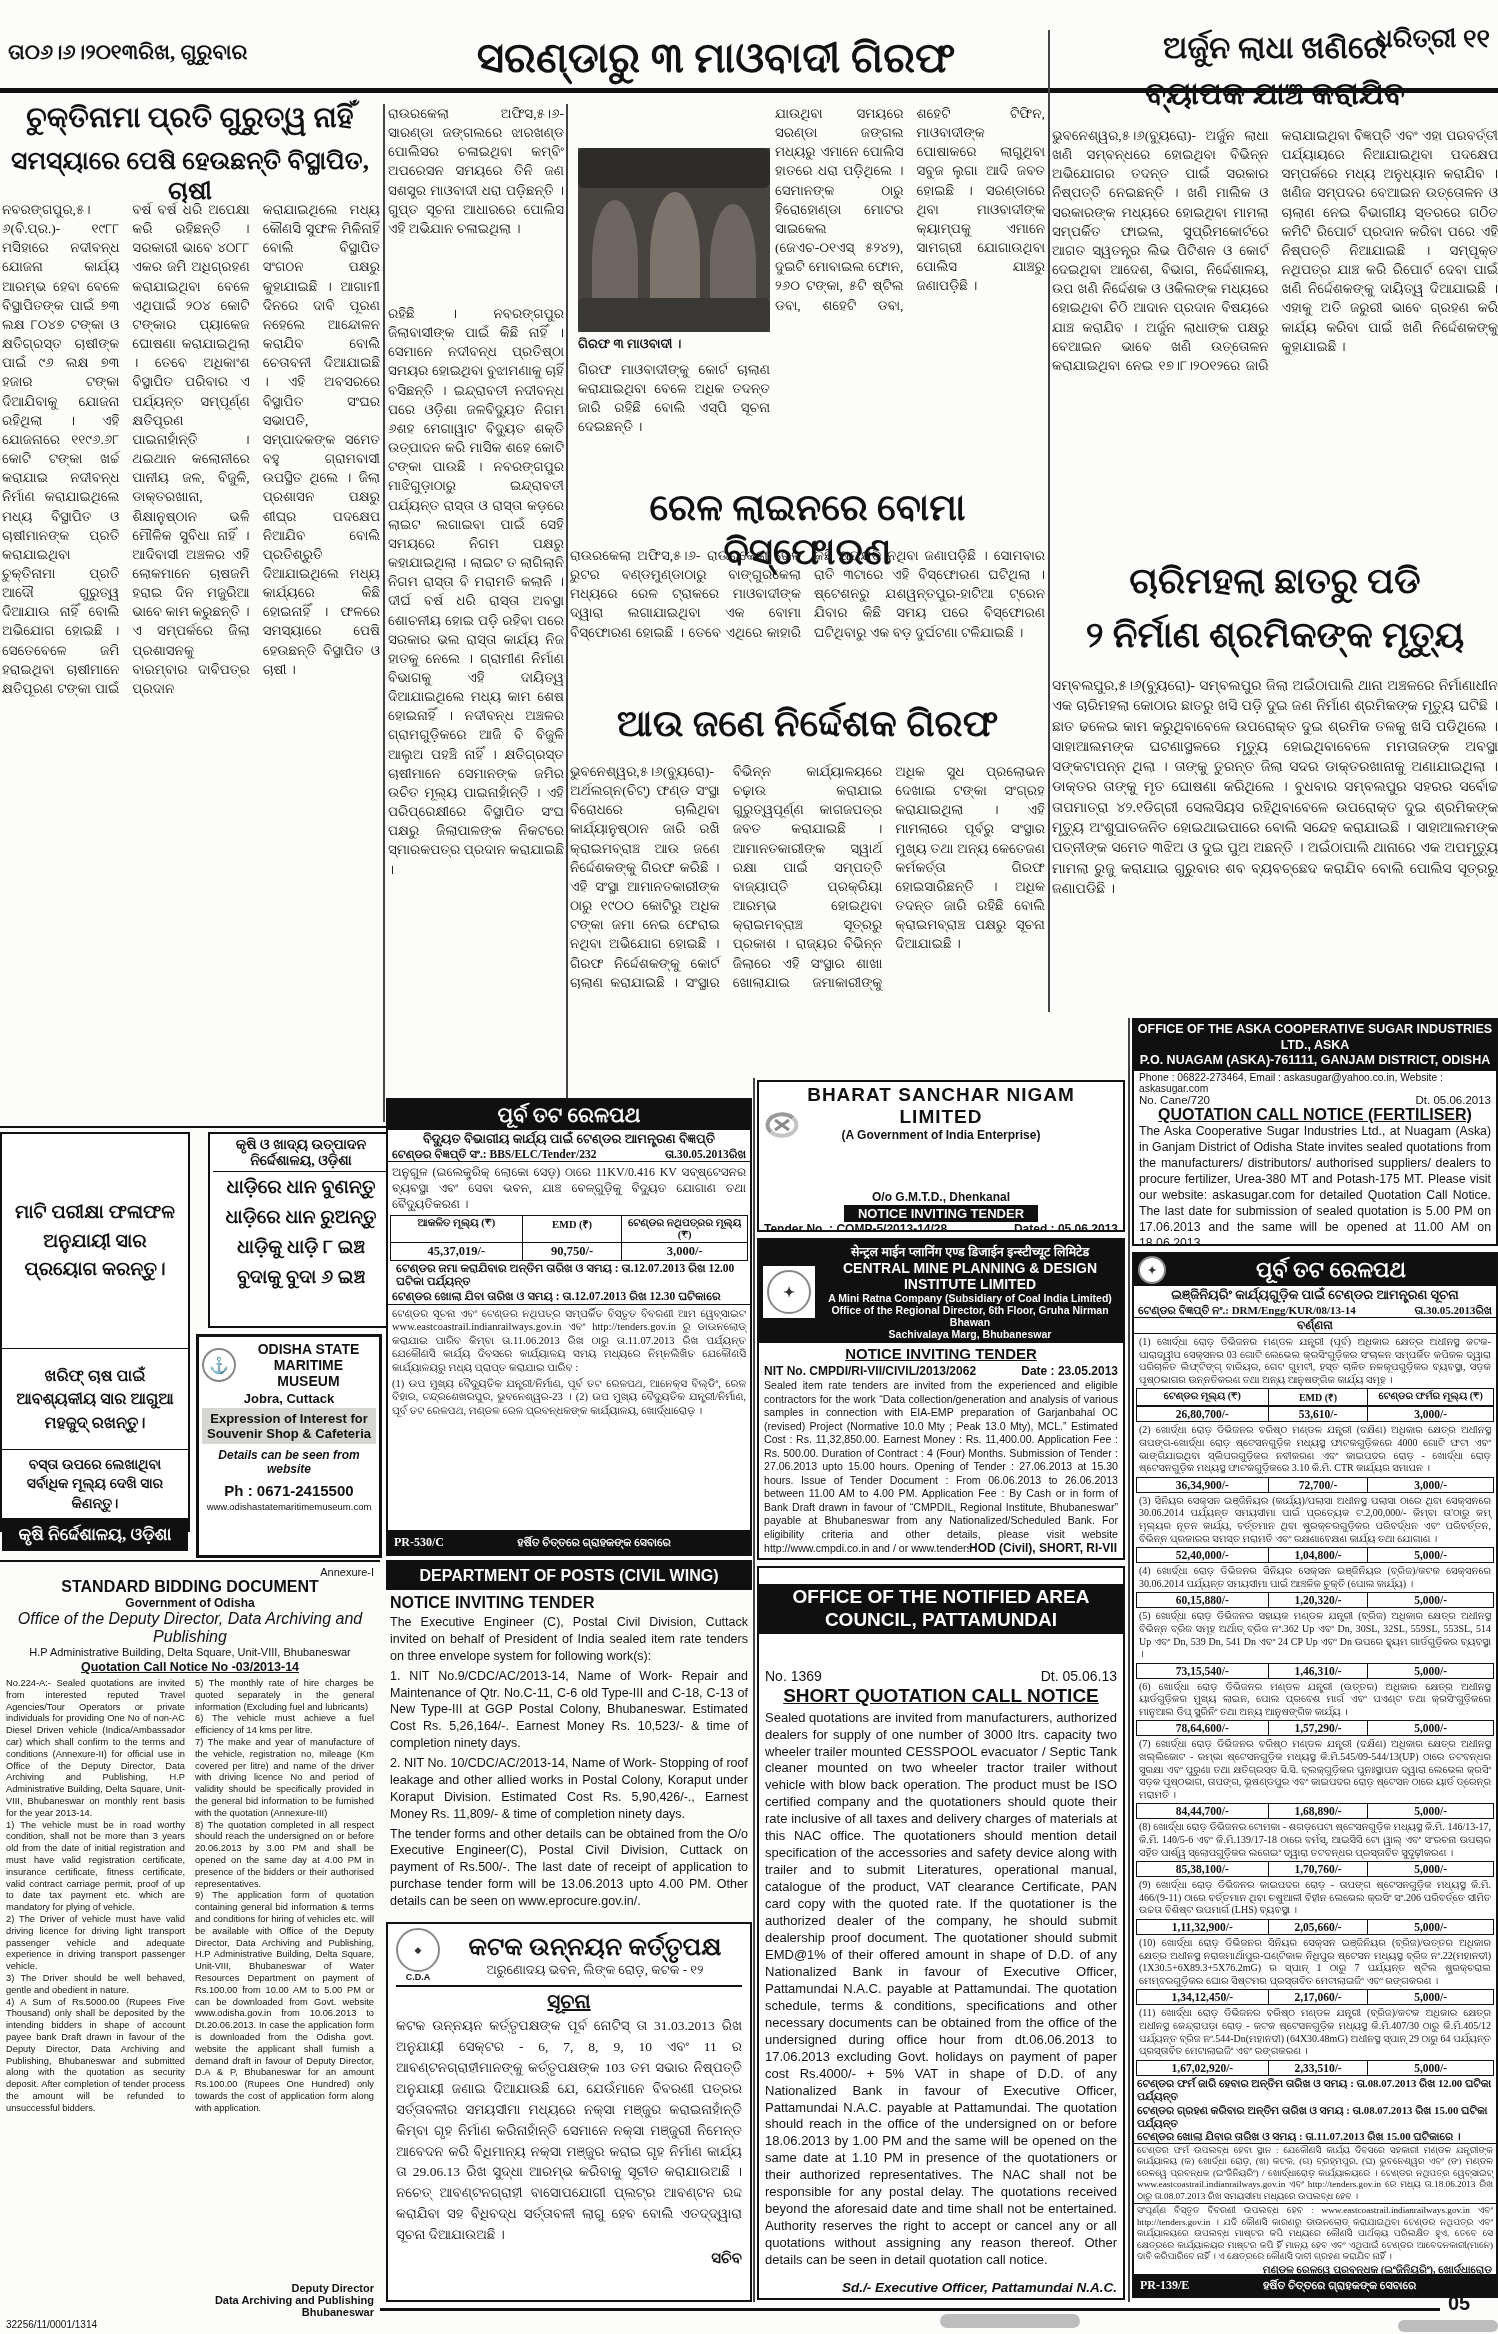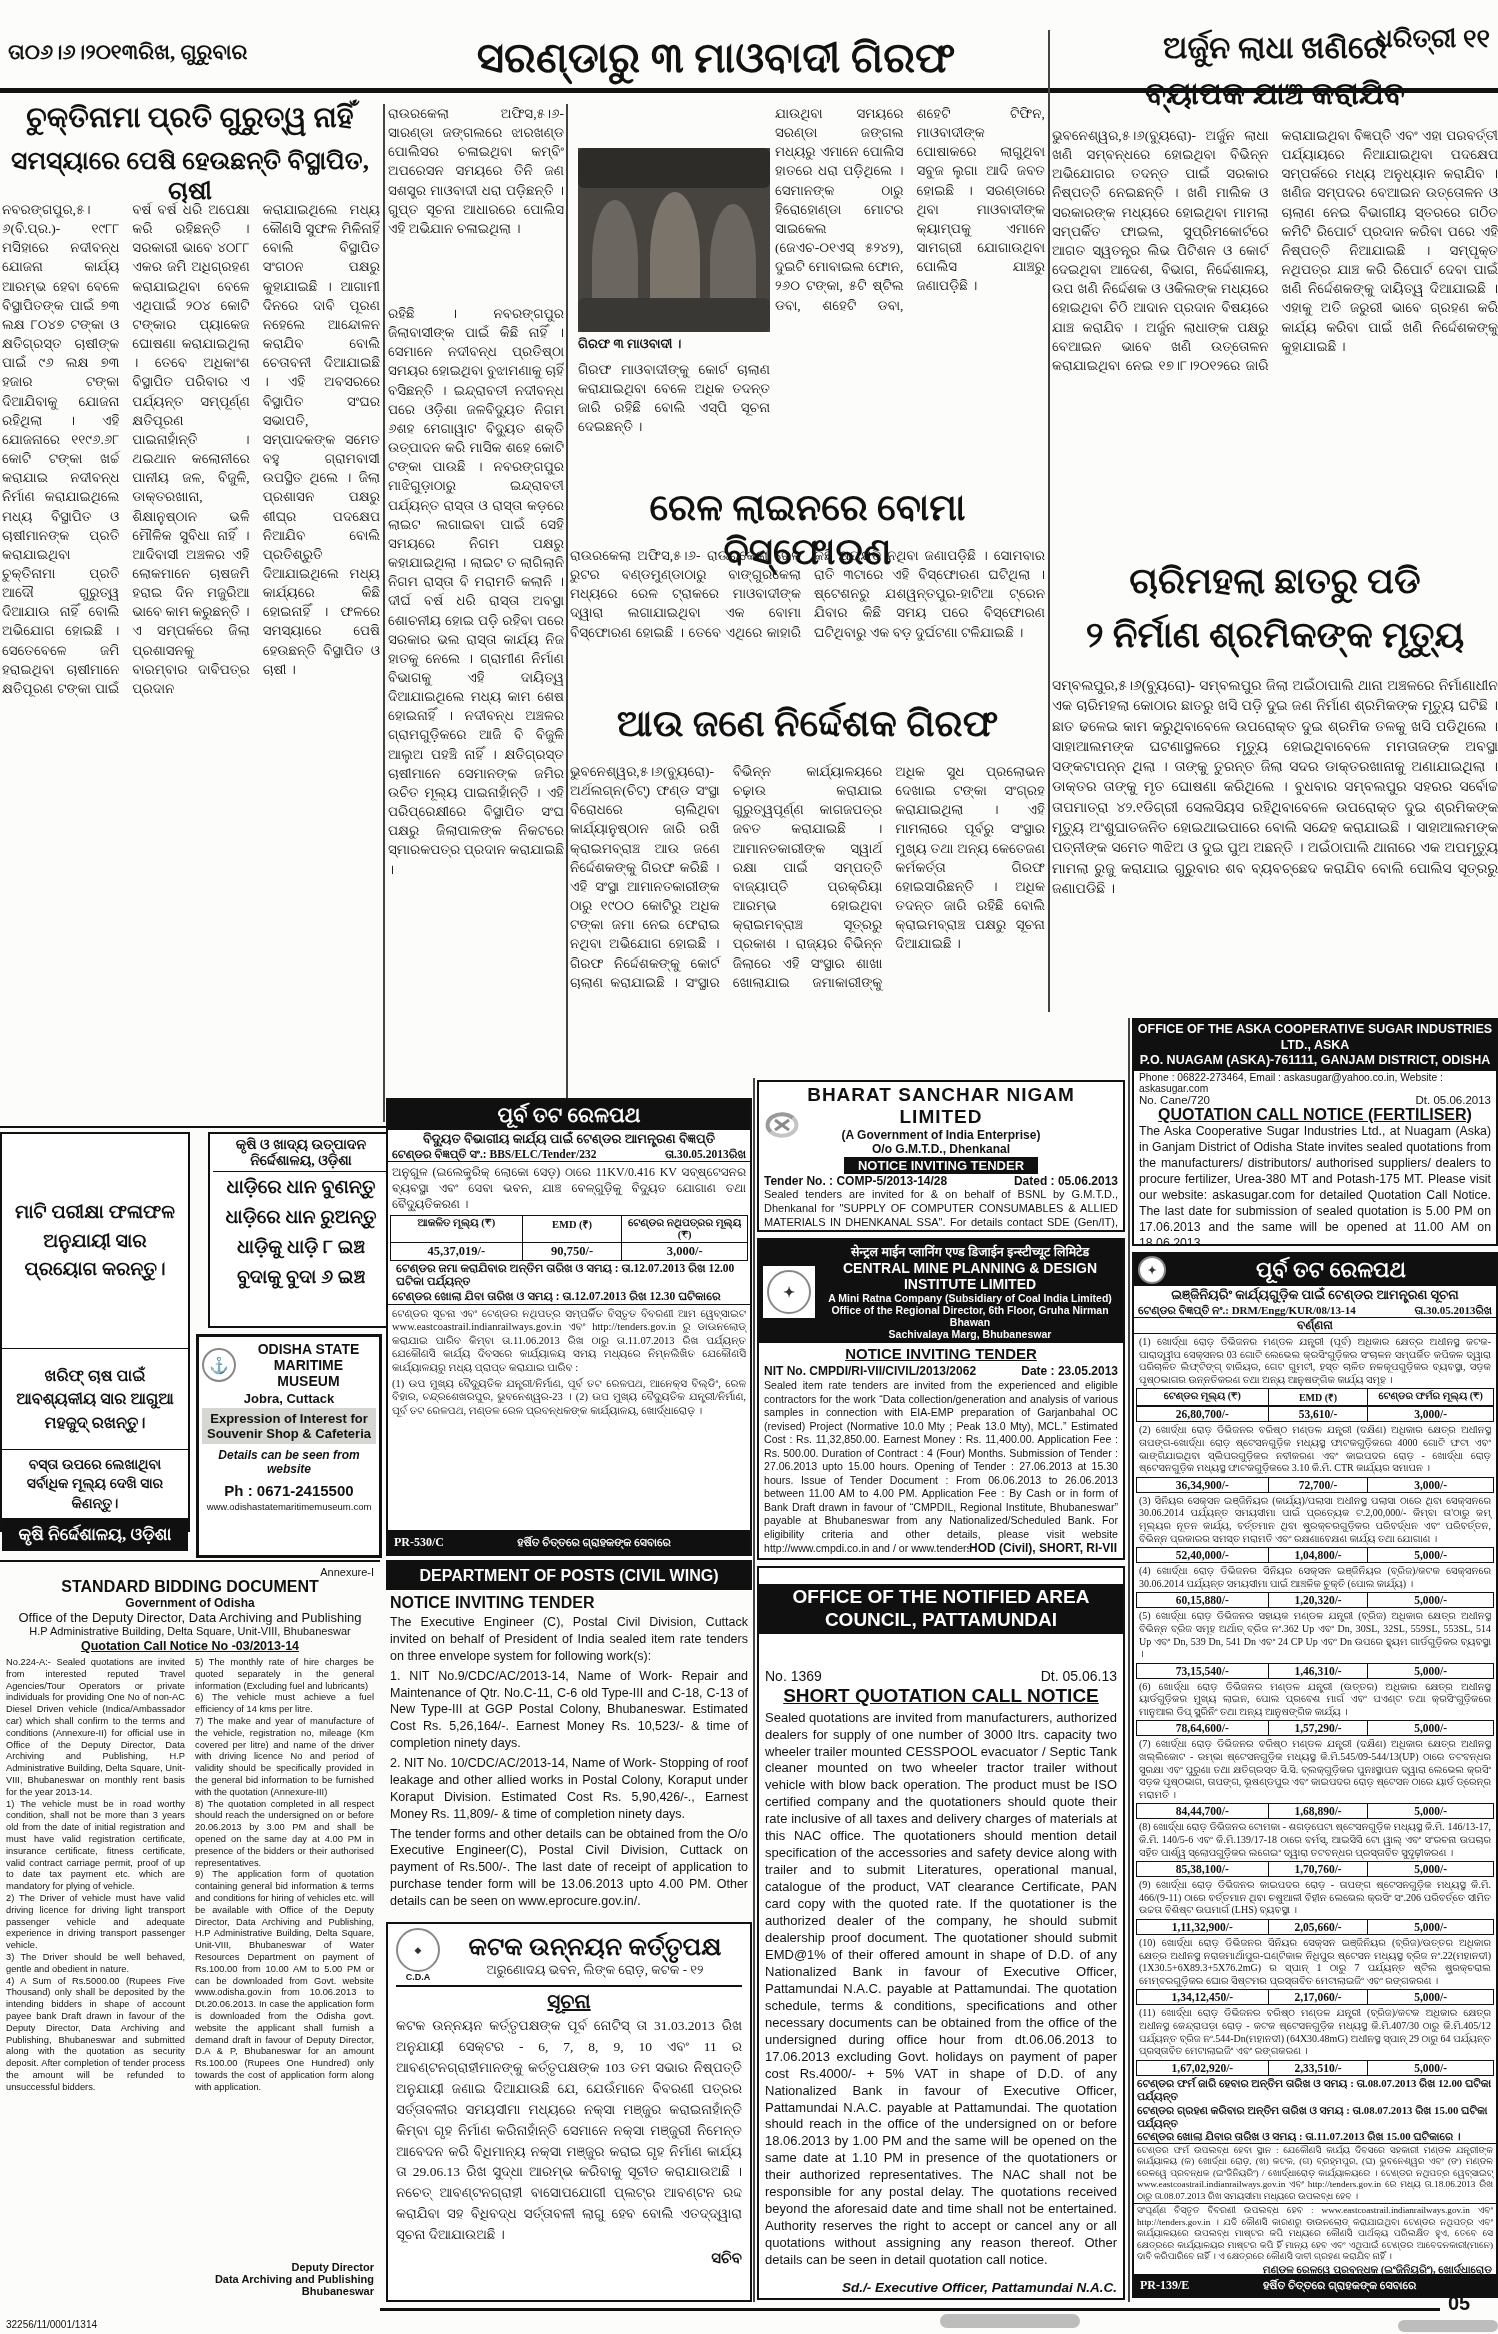--- a/index.html
+++ b/index.html
@@ -108,21 +108,21 @@
     <div class="gray-band b" style="font-size:13px;padding:3px 2px;">Expression of Interest for Souvenir Shop &amp; Cafeteria</div>
     <div class="b i" style="font-size:12px;padding:4px 0;">Details can be seen from website</div>
     <div class="b" style="font-size:15px;padding:2px 0;">Ph : 0671-2415500</div>
     <div style="font-size:9.5px;">www.odishastatemaritimemuseum.com</div>
   </div>
 
   <div class="abs clip" style="left:0;top:1560px;width:380px;height:774px;border-top:2px solid #111;padding:4px 6px;font-family:'Liberation Sans',sans-serif;">
     <div style="text-align:right;font-size:11px;">Annexure-I</div>
     <div class="b ctr" style="font-size:16px;">STANDARD BIDDING DOCUMENT</div>
     <div class="b ctr" style="font-size:12px;">Government of Odisha</div>
-    <div class="ctr" style="font-size:13px;">Office of the Deputy Director, Data Archiving and Publishing</div>
+    <div class="ctr" style="font-size:16px;font-style:italic;">Office of the Deputy Director, Data Archiving and Publishing</div>
     <div class="ctr" style="font-size:11px;">H.P Administrative Building, Delta Square, Unit-VIII, Bhubaneswar</div>
     <div class="b ctr" style="font-size:12.5px;text-decoration:underline;padding:2px 0 4px 0;">Quotation Call Notice No -03/2013-14</div>
     <div class="cols2 just prewrap clip" style="font-size:9.3px;line-height:1.27;height:600px;column-gap:10px;">No.224-A:- Sealed quotations are invited from interested reputed Travel Agencies/Tour Operators or private individuals for providing One No of non-AC Diesel Driven vehicle (Indica/Ambassador car) which shall confirm to the terms and conditions (Annexure-II) for official use in Office of the Deputy Director, Data Archiving and Publishing, H.P Administrative Building, Delta Square, Unit-VIII, Bhubaneswar on monthly rent basis for the year 2013-14.
 1) The vehicle must be in road worthy condition, shall not be more than 3 years old from the date of initial registration and must have valid registration certificate, insurance certificate, fitness certificate, valid contract carriage permit, proof of up to date tax payment etc. which are mandatory for plying of vehicle.
 2) The Driver of vehicle must have valid driving licence for driving light transport passenger vehicle and adequate experience in driving transport passenger vehicle.
 3) The Driver should be well behaved, gentle and obedient in nature.
 4) A Sum of Rs.5000.00 (Rupees Five Thousand) only shall be deposited by the intending bidders in shape of account payee bank Draft drawn in favour of the Deputy Director, Data Archiving and Publishing, Bhubaneswar and submitted along with the quotation as security deposit. After completion of tender process the amount will be refunded to unsuccessful bidders.
 5) The monthly rate of hire charges be quoted separately in the general information (Excluding fuel and lubricants)
 6) The vehicle must achieve a fuel efficiency of 14 kms per litre.
 7) The make and year of manufacture of the vehicle, registration no, mileage (Km covered per litre) and name of the driver with driving licence No and period of validity should be specifically provided in the general bid information to be furnished with the quotation (Annexure-III)
@@ -194,21 +194,21 @@
   <div class="abs vrule" style="left:1128px;top:1018px;height:1284px;"></div>
 
   <div class="abs box clip" style="left:757px;top:1080px;width:368px;height:152px;font-family:'Liberation Sans',sans-serif;padding:2px 5px;">
     <svg style="position:absolute;left:6px;top:26px;" width="34" height="34" viewBox="0 0 34 34">
       <path d="M6 24 A12 9 0 1 1 28 10" stroke="#9a9a9a" stroke-width="4" fill="none"></path>
       <path d="M28 10 A12 9 0 1 1 6 24" stroke="#c4c4c4" stroke-width="4" fill="none"></path>
       <path d="M10 22 L24 12 M10 12 L24 22" stroke="#8a8a8a" stroke-width="3"></path>
     </svg>
     <div class="b ctr" style="font-size:19px;letter-spacing:1px;">BHARAT SANCHAR NIGAM LIMITED</div>
     <div class="b ctr" style="font-size:12px;">(A Government of India Enterprise)</div>
-    <div class="b ctr" style="font-size:12px;">O/o G.M.T.D., Dhenkanal</div>
+    <div class="b ctr" style="font-size:12px;margin-top:48px;">O/o G.M.T.D., Dhenkanal</div>
     <div class="ctr"><span class="blackbar" style="display:inline-block;font-size:13px;padding:1px 14px;">NOTICE INVITING TENDER</span></div>
     <div style="display:flex;justify-content:space-between;">
       <span class="b" style="font-size:12px;">Tender No. : COMP-5/2013-14/28</span>
       <span class="b" style="font-size:12px;">Dated : 05.06.2013</span>
     </div>
     <div class="just" style="font-size:11px;line-height:1.25;">Sealed tenders are invited for &amp; on behalf of BSNL by G.M.T.D., Dhenkanal for "SUPPLY OF COMPUTER CONSUMABLES &amp; ALLIED MATERIALS IN DHENKANAL SSA". For details contact SDE (Gen/IT), BSNL, O/o GMTD, Dhenkanal, Ph.-06762-226200 &amp; visit our website : www.orissa.bsnl.co.in.</div>
 
   </div>
 
   <div class="abs box clip" style="left:757px;top:1238px;width:368px;height:322px;font-family:'Liberation Sans',sans-serif;">

